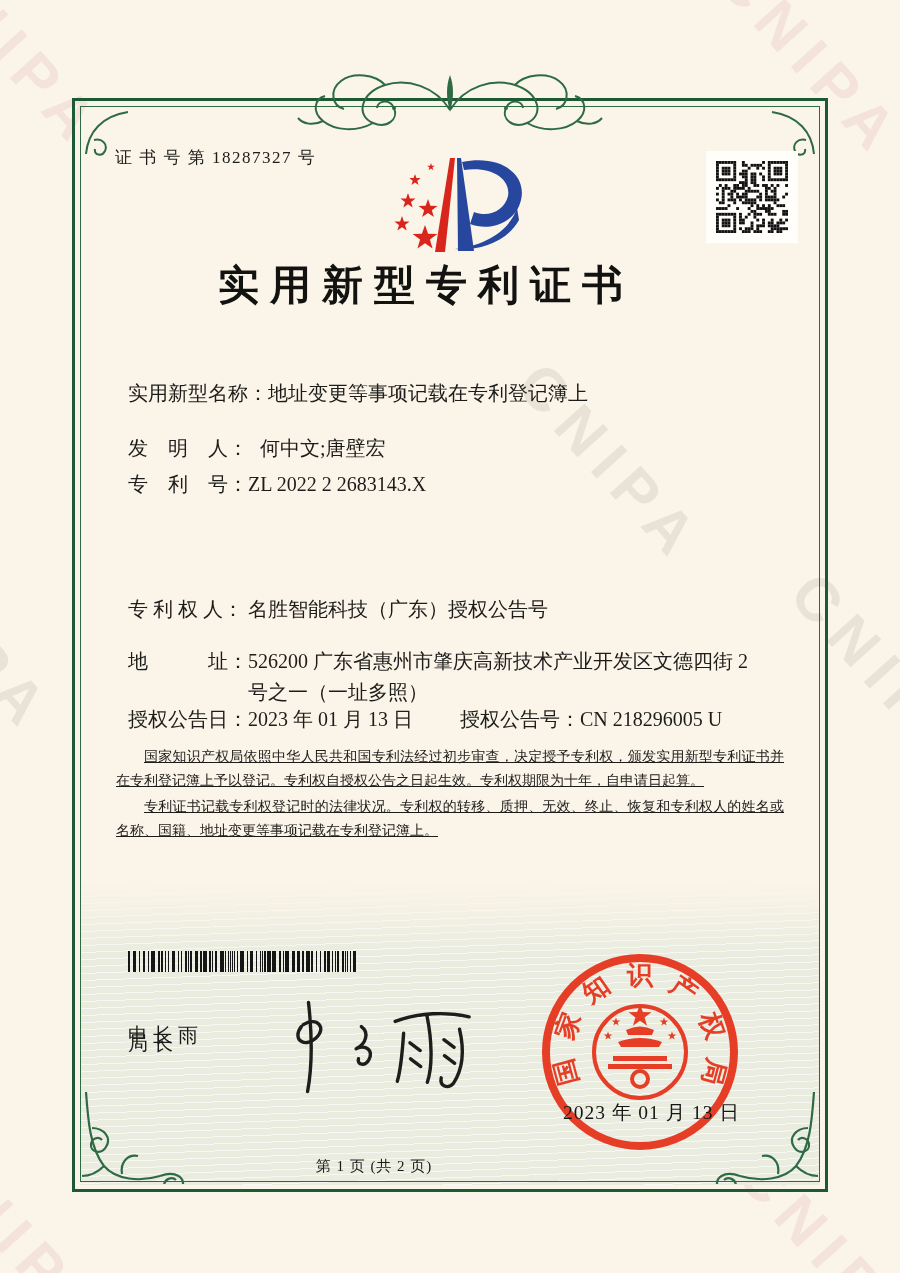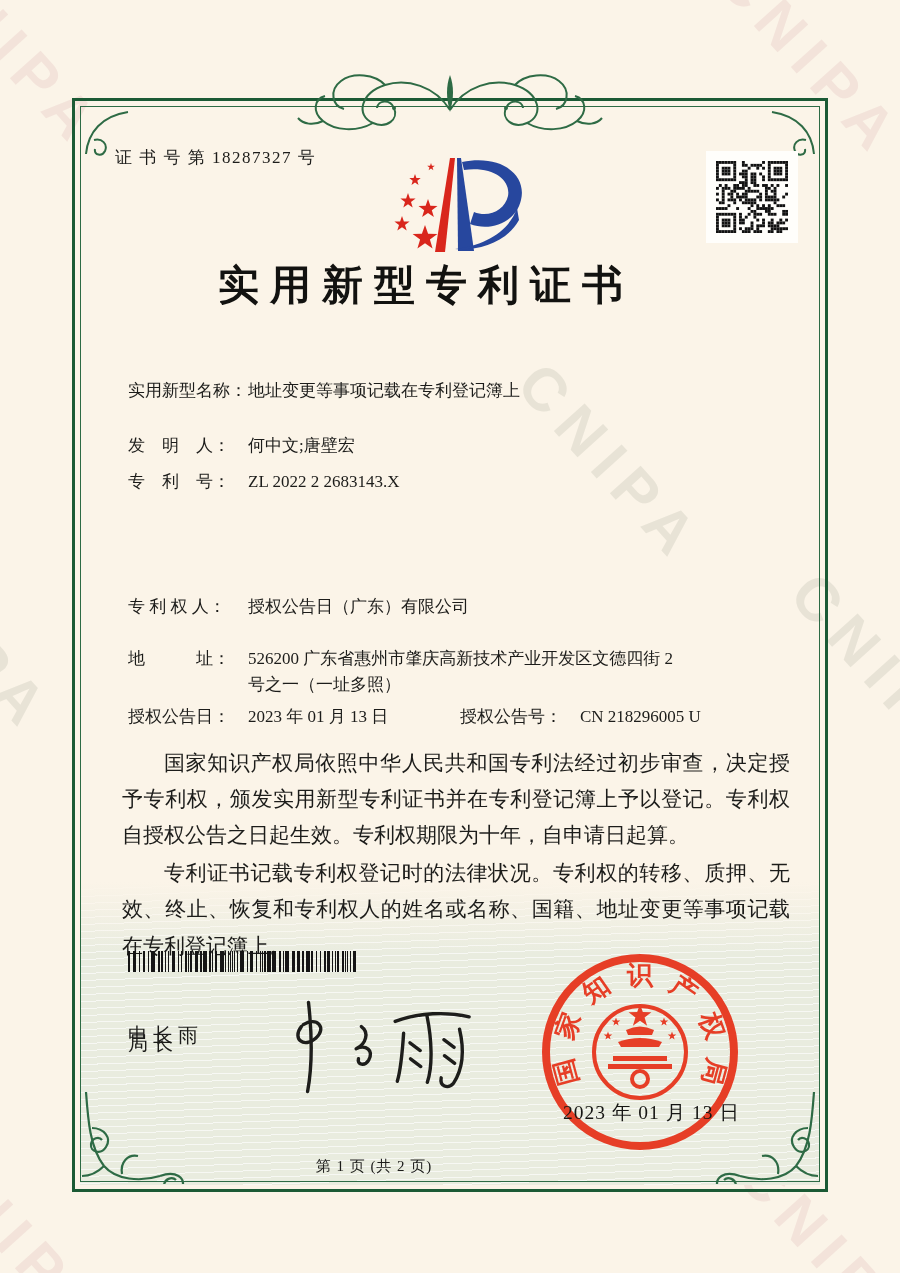--- a/index.html
+++ b/index.html
@@ -21,28 +21,28 @@
   .b-inner{position:absolute;left:80px;top:106px;width:738px;height:1074px;border:1px solid #2d6b45;z-index:1;}
   .orn{position:absolute;z-index:2;}
   
   .certno{position:absolute;left:115px;top:146px;font-size:17px;letter-spacing:1.5px;z-index:3;}
   .logo{position:absolute;left:365px;top:150px;z-index:3;}
   .qr-box{position:absolute;left:706px;top:151px;width:92px;height:92px;background:#fffefb;z-index:3;}
   .qr-box svg{position:absolute;left:10px;top:10px;}
   .title{position:absolute;left:0;top:258px;width:852px;text-align:center;font-size:41px;font-weight:bold;
          letter-spacing:11px;color:#121210;z-index:3;}
   
-  .frow{position:absolute;left:128px;width:668px;display:flex;font-size:17px;line-height:1.55;z-index:3;}
+  .frow{position:absolute;left:128px;width:668px;display:flex;font-size:20px;line-height:1.55;z-index:3;}
   .flabel{flex:0 0 120px;white-space:nowrap;}
   .fvalue{flex:1;white-space:pre-wrap;}
   .gv1{flex:0 0 212px;}
   .glabel2{white-space:nowrap;}
   
-  .body-text{position:absolute;left:122px;top:745px;width:668px;font-size:21px;line-height:1.72;
-             text-align:justify;z-index:3;}
+  .body-text{position:absolute;left:116px;top:745px;width:668px;font-size:14px;line-height:1.72;
+             text-align:justify;z-index:3;text-decoration:underline;}
   .body-text p{margin:0;text-indent:2em;}
   .body-text p+p{margin-top:2px;}
   
   .barcode{position:absolute;left:128px;top:951px;z-index:3;}
   .director-title{position:absolute;left:128px;top:1030px;font-size:20px;letter-spacing:5px;z-index:3;}
   .director-name{position:absolute;left:128px;top:1022px;font-size:20px;letter-spacing:5px;z-index:3;}
   .sig{position:absolute;left:258px;top:992px;z-index:4;transform:rotate(-2deg);}
   .seal{position:absolute;left:540px;top:952px;width:200px;height:200px;z-index:4;opacity:.93;}
   .seal-ch{position:absolute;left:50%;top:50%;width:34px;height:34px;margin:-17px;text-align:center;
            line-height:34px;font-size:26px;font-weight:bold;color:#e63119;transform-origin:50% 50%;}
@@ -444,31 +444,31 @@
         <rect x="63.36" y="69.12" width="2.88" height="2.88" fill="#111"></rect>
       </svg>
   </div>
 
   <div class="title">实用新型专利证书</div>
 
   <div class="frow" style="top:378px;">
     <span class="flabel">实用新型名称：</span>
     <span class="fvalue">地址变更等事项记载在专利登记簿上</span>
   </div>
-  <div class="frow" style="top:433px;">
+  <div class="frow" style="top:433px;gap:12px;">
     <span class="flabel">发　明　人：</span>
     <span class="fvalue">何中文;唐壁宏</span>
   </div>
   <div class="frow" style="top:469px;">
     <span class="flabel">专　利　号：</span>
     <span class="fvalue">ZL 2022 2 2683143.X</span>
   </div>
   <div class="frow" style="top:594px;align-items:flex-end;">
     <span class="flabel">专 利 权 人：</span>
-    <span class="fvalue">授权公告日（广东）有限公司</span>
+    <span class="fvalue">名胜智能科技（广东）授权公告号</span>
   </div>
   <div class="frow" style="top:646px;">
     <span class="flabel">地　　　址：</span>
     <span class="fvalue">526200 广东省惠州市肇庆高新技术产业开发区文德四街 2
 号之一（一址多照）</span>
   </div>
   <div class="frow" style="top:704px;">
     <span class="flabel">授权公告日：</span>
     <span class="fvalue gv1">2023 年 01 月 13 日</span>
     <span class="flabel glabel2">授权公告号：</span>

